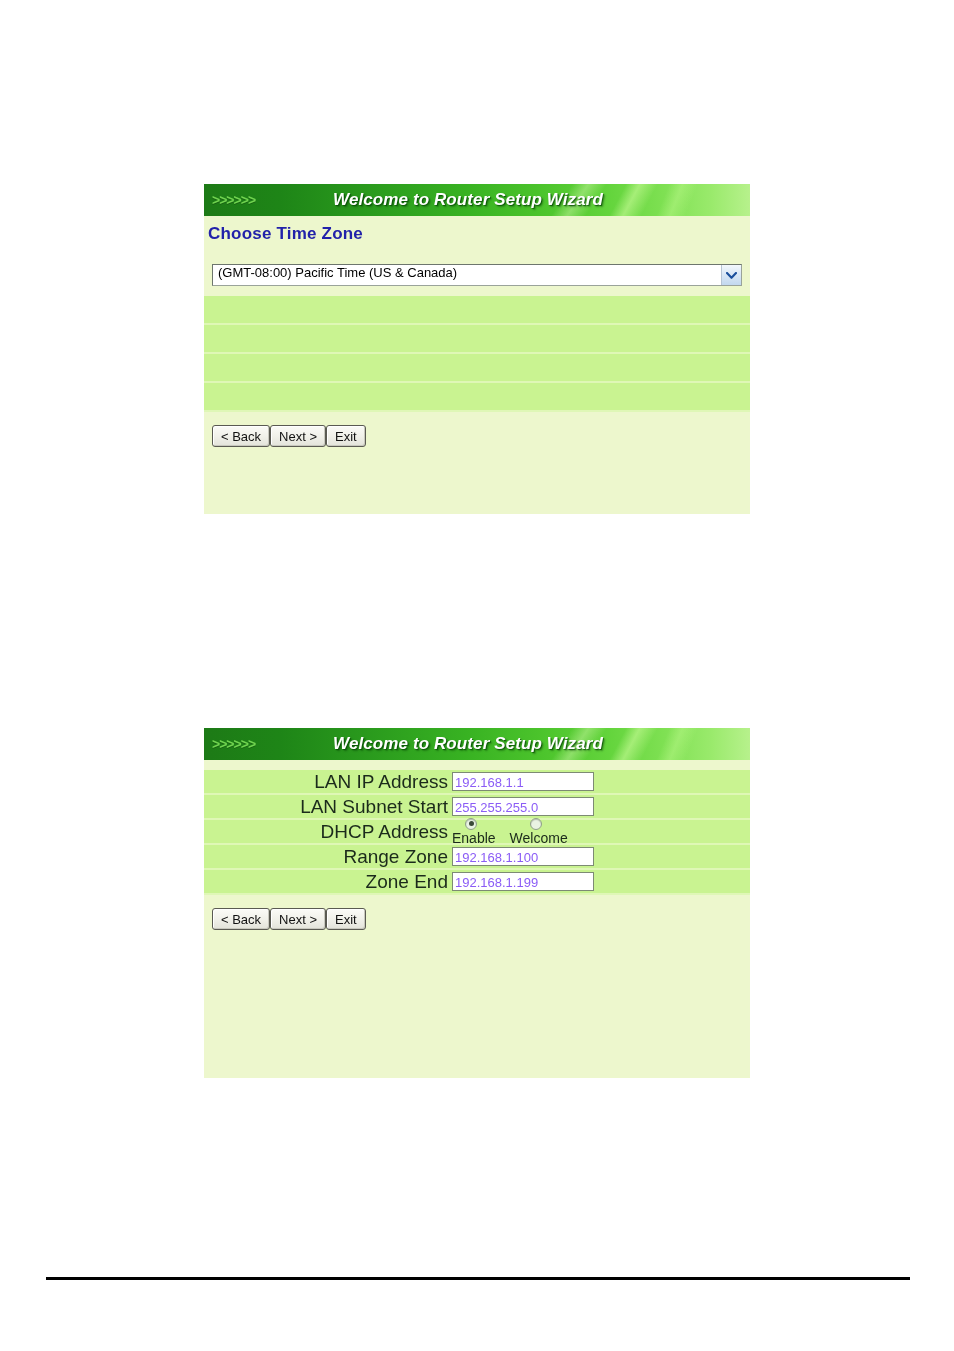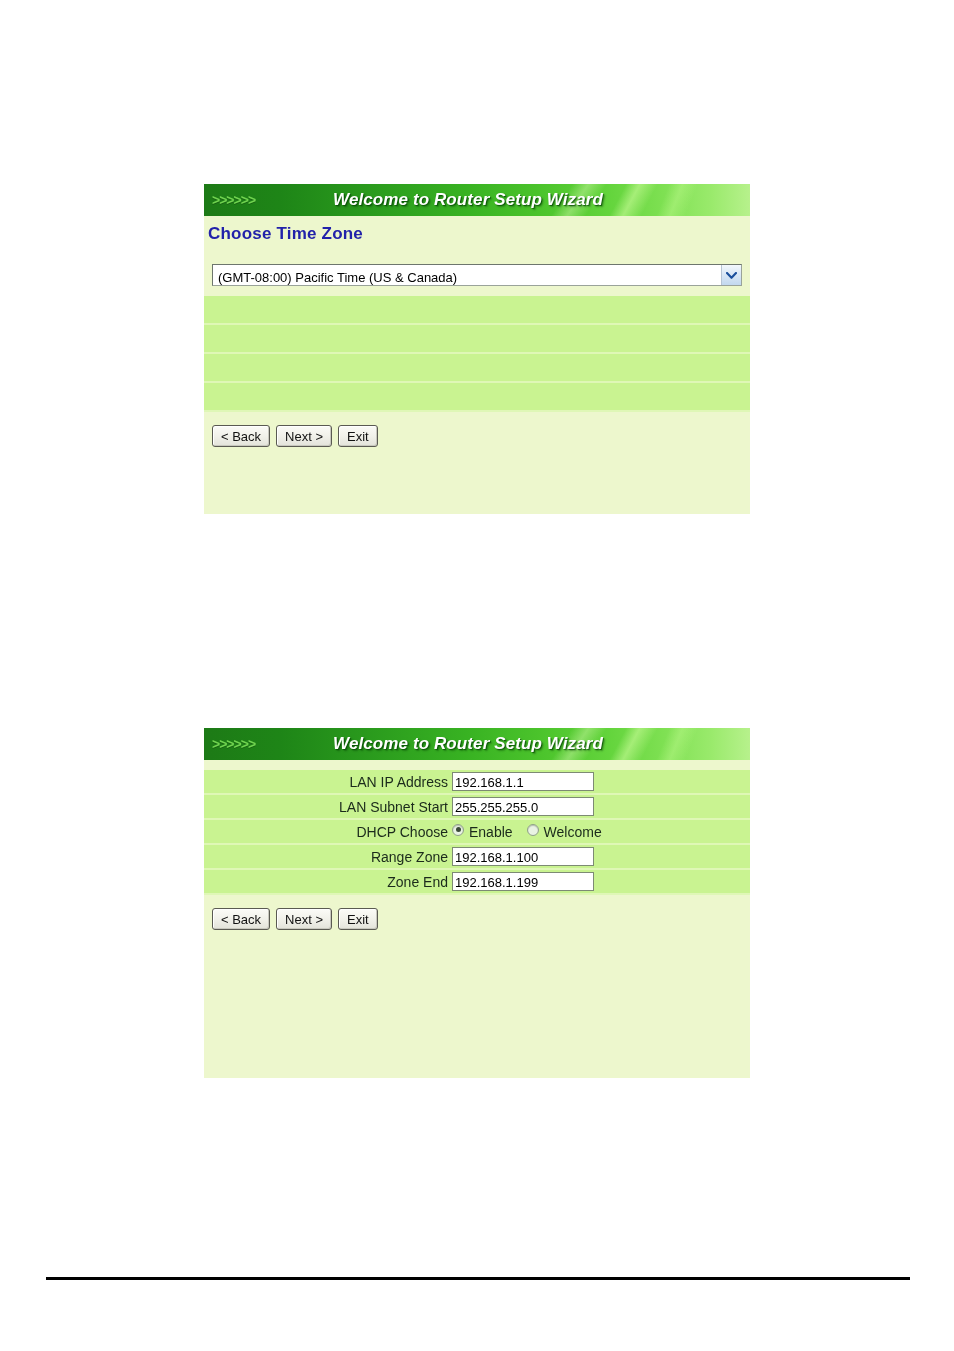--- a/index.html
+++ b/index.html
@@ -115,42 +115,42 @@
     position: absolute;
     left: 0; right: 0; top: 0; bottom: 0;
     display: flex;
     align-items: center;
   }
   .field-label {
     width: 244px;
     text-align: right;
     padding-right: 4px;
     font-family: "Liberation Sans", sans-serif;
-    font-size: 14px;
+    font-size: 19px;
     color: #1b2a1b;
     white-space: nowrap;
   }
   .text-input {
     width: 142px;
     height: 19px;
     line-height: 19px;
     background: #ffffff;
     border: 1px solid #7d8a74;
     box-sizing: border-box;
     font-family: "Liberation Sans", sans-serif;
     font-size: 13px;
-    color: #000000;
+    color: #8b5cf6;
     padding: 0 2px;
     white-space: nowrap;
     overflow: hidden;
   }
 
   
   .radio-group { display: flex; align-items: center; }
-  .radio-opt { display: flex; align-items: flex-start; margin-right: 14px; }
+  .radio-opt { display: flex; align-items: center; margin-right: 14px; flex-direction: column; }
   .radio {
     width: 12px; height: 12px;
     border-radius: 50%;
     background: #e9f3e3;
     border: 1px solid #8fa186;
     box-shadow: inset 0 1px 1px rgba(0,0,0,0.22);
     box-sizing: border-box;
     position: relative;
     margin-right: 5px;
     flex: none;
@@ -173,21 +173,21 @@
   .select-wrap {
     margin: 14px 8px 0 8px;
     height: 22px;
     position: relative;
     background: #ffffff;
     border: 1px solid #9aa39a;
     border-top-color: #6d766d;
     border-left-color: #6d766d;
     box-sizing: border-box;
     display: flex;
-    align-items: flex-end;
+    align-items: flex-start;
   }
   .select-value {
     flex: 1;
     padding-left: 5px;
     font-family: "Liberation Sans", sans-serif;
     font-size: 13px;
     color: #000000;
     white-space: nowrap;
     overflow: hidden;
   }
@@ -204,21 +204,21 @@
   .select-arrow svg { display: block; }
 
   
   .select-gap { height: 10px; }
 
   
   .button-bar {
     padding: 13px 0 0 8px;
     display: flex;
     align-items: center;
-    gap: 6px;
+    gap: 0;
   }
   .btn {
     height: 22px;
     min-width: 26px;
     padding: 0 8px;
     background: linear-gradient(to bottom, #fbfbf7 0%, #f1f1ea 50%, #e3e3da 100%);
     border: 1px solid #5a5a52;
     border-radius: 3px;
     box-shadow: inset 1px 1px 0 #ffffff, inset -1px -1px 0 #c8c8be;
     font-family: "Liberation Sans", sans-serif;
@@ -310,21 +310,21 @@
 
     <div class="row">
       <div class="row-inner">
         <div class="field-label">LAN Subnet Start</div>
         <div class="text-input">255.255.255.0</div>
       </div>
     </div>
 
     <div class="row">
       <div class="row-inner">
-        <div class="field-label">DHCP Choose</div>
+        <div class="field-label">DHCP Address</div>
         <div class="radio-group">
           <div class="radio-opt">
             <span class="radio checked"></span>
             <span class="radio-label">Enable</span>
           </div>
           <div class="radio-opt">
             <span class="radio"></span>
             <span class="radio-label">Welcome</span>
           </div>
         </div>

